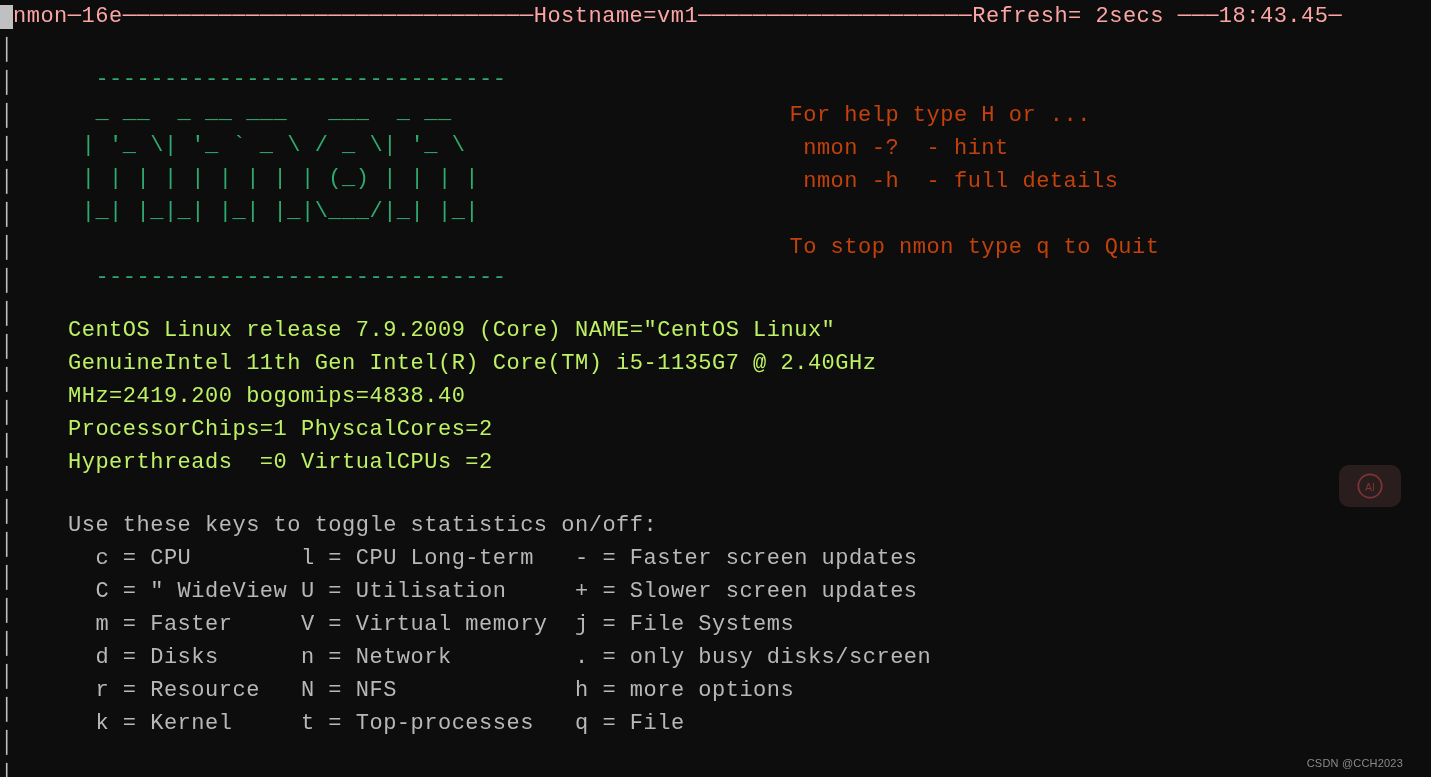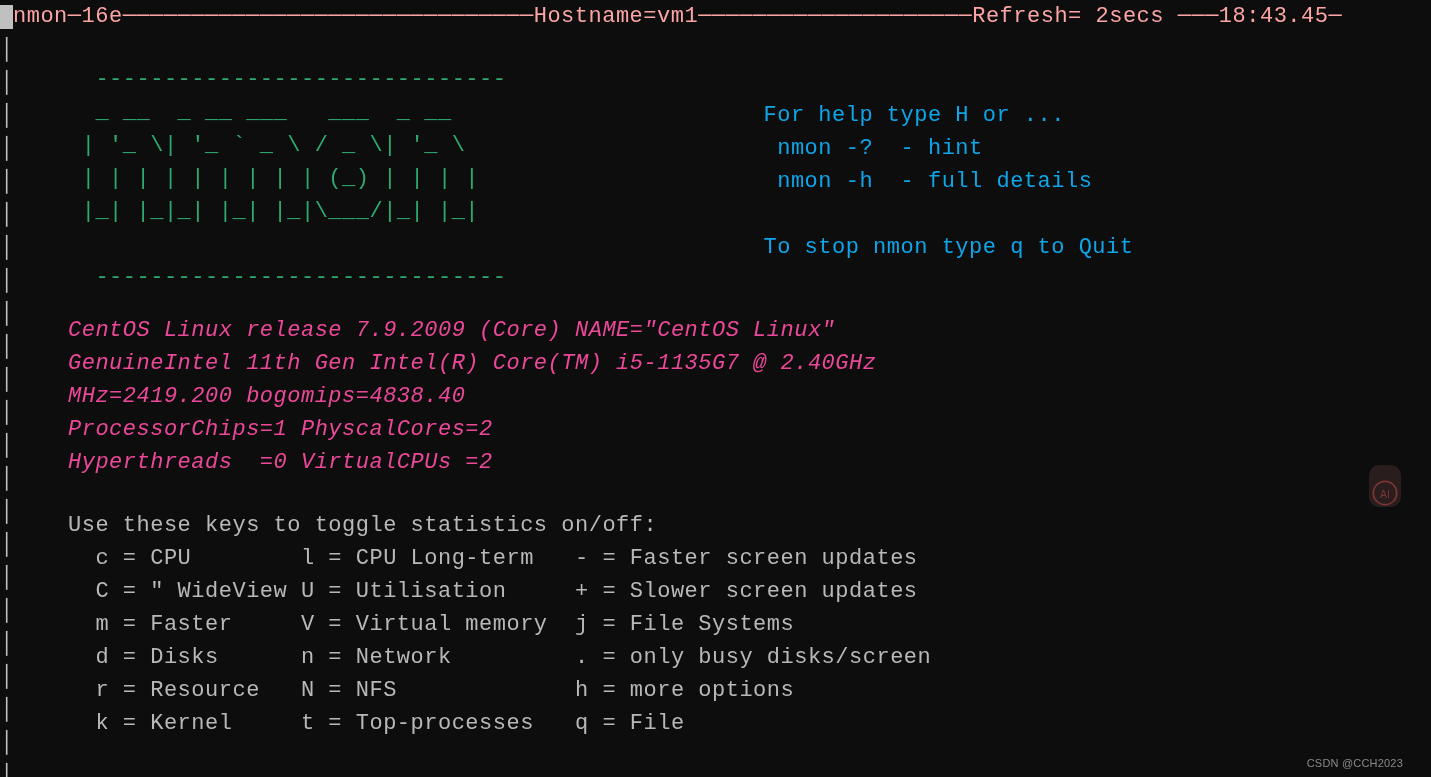--- a/index.html
+++ b/index.html
@@ -41,43 +41,43 @@
       line-height: 1.5;
     }
     .ascii-logo {
       color: #2faa6f;
       font-size: 22px;
       line-height: 1.5;
       white-space: pre;
       letter-spacing: 0.5px;
     }
     .help-section {
-      color: #0ea5e9;
+      color: #c2410c;
       white-space: pre;
       letter-spacing: 0.5px;
+      margin-left: 26px;
     }
     .top-row {
       display: flex;
       align-items: flex-start;
       padding-top: 30px;
     }
     .left-col {
       padding-left: 60px;
     }
     .right-col {
       padding-left: 120px;
       padding-top: 36px;
     }
     .sys-info {
       padding-left: 60px;
       padding-top: 20px;
-      color: #ec4899;
+      color: #bef264;
       white-space: pre;
       letter-spacing: 0.5px;
-      font-style: italic;
     }
     .keys-section {
       padding-left: 60px;
       padding-top: 30px;
       color: #b8b8b8;
       white-space: pre;
       letter-spacing: 0.5px;
     }
     .vline {
       position: absolute;
@@ -95,26 +95,26 @@
       right: 28px;
       font-size: 11px;
       color: #8a8a8a;
       font-family: Arial, sans-serif;
       letter-spacing: 0.2px;
     }
     .ai-badge {
       position: absolute;
       right: 30px;
       top: 465px;
-      width: 32px;
+      width: 62px;
       height: 42px;
       background: #3a2626;
       border-radius: 10px;
       display: flex;
-      align-items: flex-end;
+      align-items: center;
       justify-content: center;
       opacity: 0.65;
     }
     .ai-badge svg {
       width: 28px;
       height: 28px;
     }
   </style>
 </head>
 <body>

